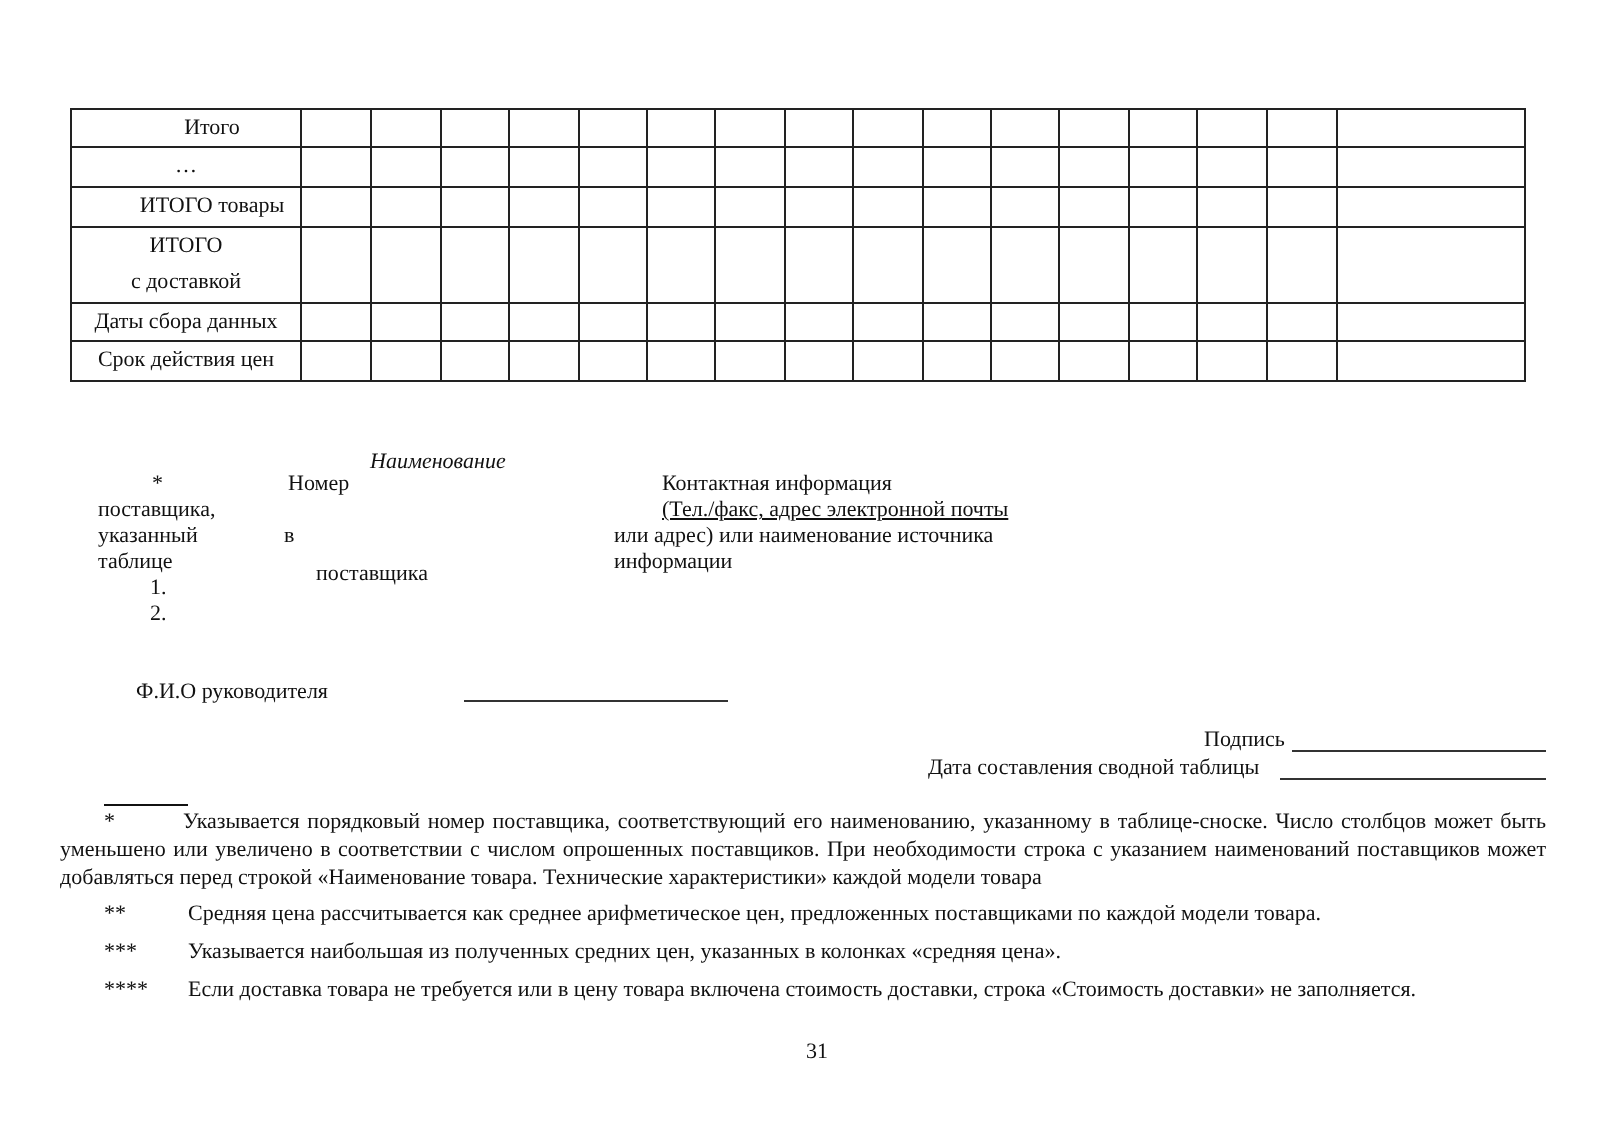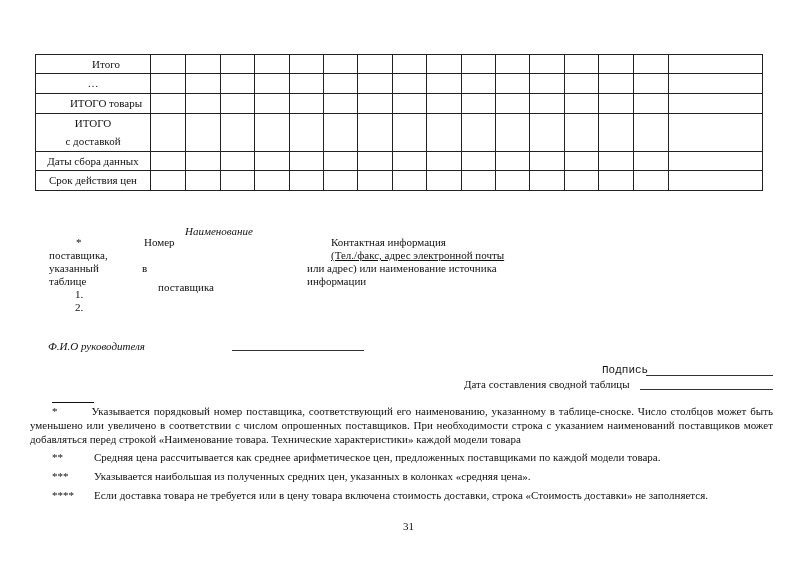--- a/index.html
+++ b/index.html
@@ -177,24 +177,24 @@
   <span class="abs" style="left:49px;top:275px;">таблице</span>
   <span class="abs" style="left:75px;top:288px;">1.</span>
   <span class="abs" style="left:75px;top:301px;">2.</span>
 
   <span class="abs" style="left:331px;top:236px;">Контактная информация</span>
   <span class="abs" style="left:331px;top:249px;text-decoration:underline;">(Тел./факс, адрес электронной почты</span>
   <div class="abs just" style="left:307px;top:262px;width:222px;white-space:normal;">или адрес) или наименование источника</div>
   <span class="abs" style="left:307px;top:275px;">информации</span>
 </div>
 
-<span class="abs" style="left:48px;top:340px;font-style:italic;">Ф.И.О  руководителя</span>
+<span class="abs" style="left:68px;top:340px;">Ф.И.О  руководителя</span>
 <div class="line" style="left:232px;top:350px;width:132px;"></div>
 
-<span class="abs" style="left:602px;top:364px;font-family:Liberation Mono, monospace;">Подпись</span>
+<span class="abs" style="left:602px;top:364px;">Подпись</span>
 <div class="line" style="left:646px;top:375px;width:127px;"></div>
 <span class="abs" style="left:464px;top:378px;">Дата составления сводной  таблицы</span>
 <div class="line" style="left:640px;top:389px;width:133px;"></div>
 
 <div class="line" style="left:52px;top:402px;width:42px;border-bottom:1.5px solid #111;"></div>
 
 <div class="fn just" style="left:30px;top:404px;width:743px;text-indent:22px;">
   <span>*</span><span style="display:inline-block;width:34px;"></span><span>Указывается порядковый номер поставщика, соответствующий его наименованию, указанному в таблице-сноске.  Число столбцов может быть уменьшено или увеличено в соответствии с числом опрошенных поставщиков. При необходимости строка с указанием наименований поставщиков может добавляться перед строкой «Наименование товара. Технические характеристики» каждой модели товара</span>
 </div>
 <div class="fn" style="left:52px;top:450px;">

